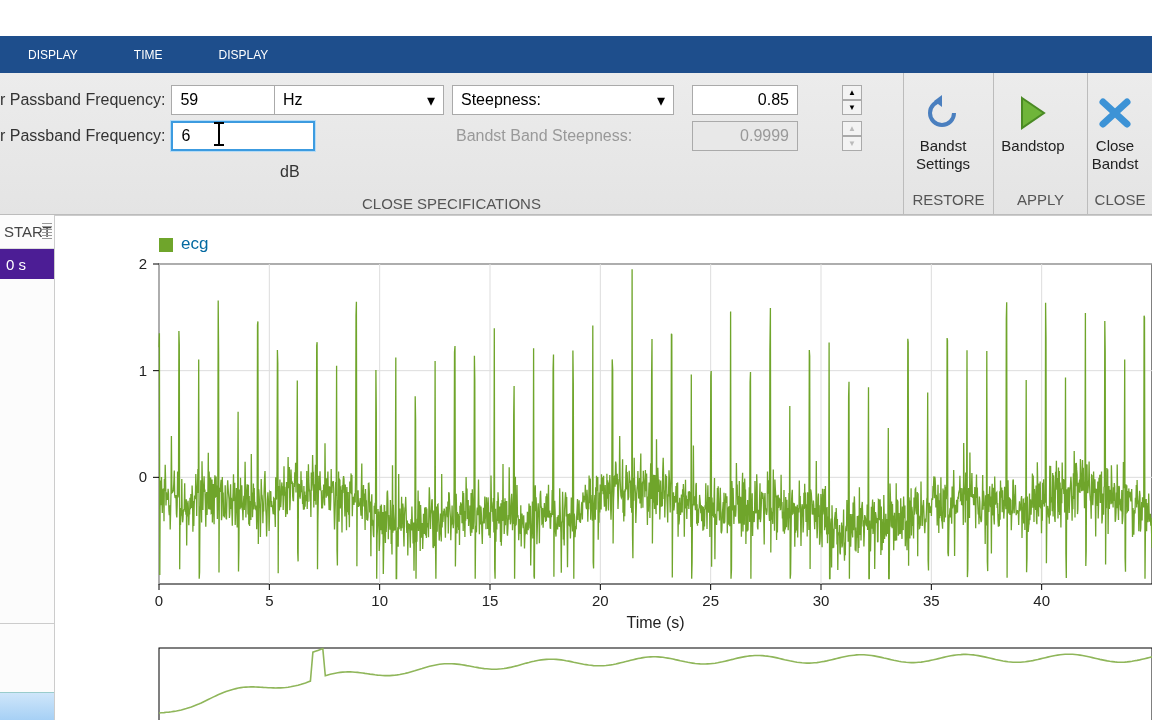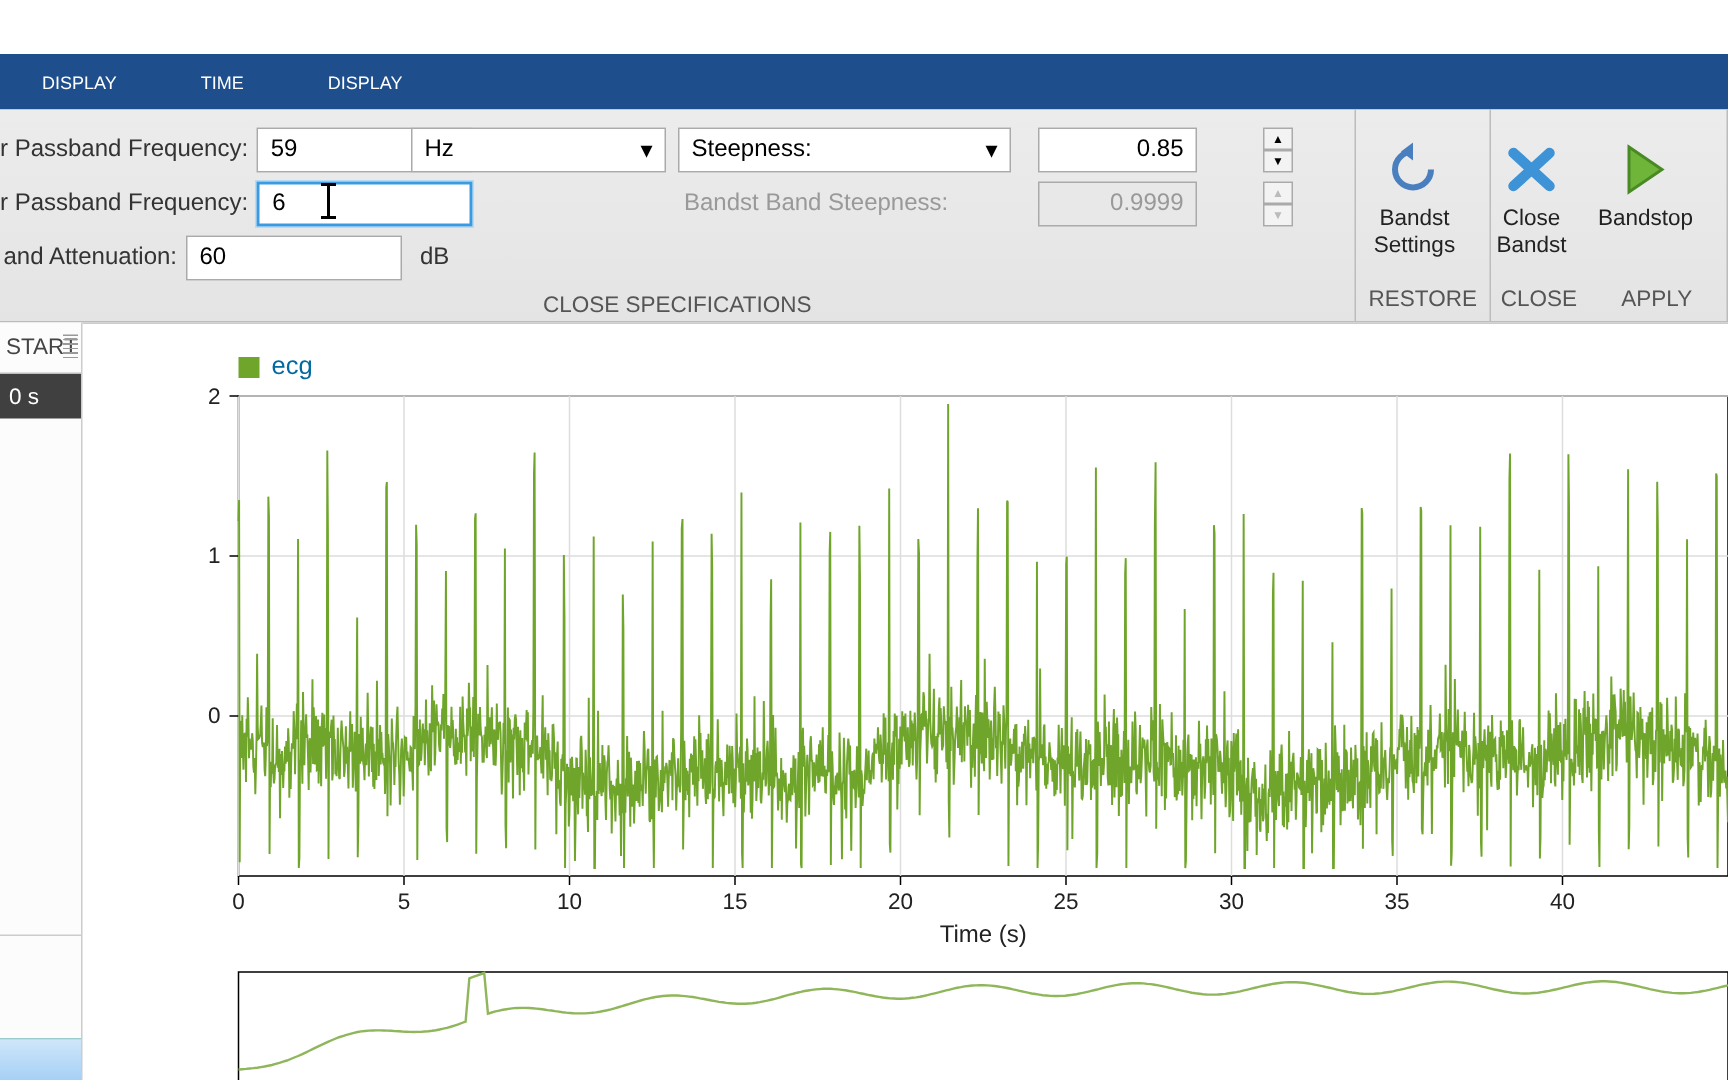--- a/index.html
+++ b/index.html
@@ -33,21 +33,21 @@
 .big-btn { width: 88px; display: flex; flex-direction: column; align-items: center; justify-content: center; padding-top: 6px; cursor: pointer; }
 .big-btn .icon-slot { height: 40px; display: flex; align-items: center; justify-content: center; }
 .big-btn .big-label { font-size: 15px; color: #222; text-align: center; line-height: 1.2; margin-top: 4px; }
 
 .disabled-text { color: #999; }
 
 
 .sidebar { position: absolute; left: 0; top: 215px; width: 55px; height: 505px; border-right: 1px solid #ccc; background: #fcfcfc; }
 .side-start { height: 34px; display: flex; align-items: center; padding-left: 4px; font-size: 15px; color: #444; border-bottom: 1px solid #ddd; position: relative; }
 .side-handle { position: absolute; right: 2px; top: 8px; width: 10px; height: 16px; background: repeating-linear-gradient(#999,#999 1px,transparent 1px,transparent 3px); }
-.side-time { background: #404040; color: #fff; height: 30px; display: flex; align-items: center; padding-left: 6px; font-size: 15px; }
+.side-time { background: #4c1d95; color: #fff; height: 30px; display: flex; align-items: center; padding-left: 6px; font-size: 15px; }
 .side-empty { height: 345px; border-bottom: 1px solid #ccc; }
 .side-bot { height: 28px; background: linear-gradient(#cfe6fa,#a6d0f5); border-top: 1px solid #9cc; position: absolute; bottom: 0; left: 0; right: 0; }
 
 
 .chartarea { position: absolute; left: 55px; top: 215px; right: 0; bottom: 0; border-top: 1px solid #ccc; padding: 18px 0 0 24px; }
 .plot1-wrap { position: relative; }
 .legend { position: absolute; left: 80px; top: 0; font-size: 17px; color: #0369a1; }
 .legend-sw { display: inline-block; width: 14px; height: 14px; background: #6fa52b; vertical-align: middle; margin-right: 8px; }
 svg.plot { display: block; }
 
@@ -73,24 +73,20 @@
       <div style="width:268px; padding-top:2px;">
         <div class="field-row">
           <div class="field-label" style="width:176px;">r Passband Frequency:</div>
           <input class="field-input" value="59" style="">
         </div>
         <div class="field-row" style="position:relative;">
           <div class="field-label" style="width:176px;">r Passband Frequency:</div>
           <input class="field-input active" value="6" style="">
           <span class="text-cursor" style="left:218px; top:3px;"></span>
         </div>
-        <div class="field-row">
-          <div class="field-label" style="width:176px;">and Attenuation:</div>
-          <input class="field-input" value="60" style="">
-        </div>
       </div>
 
       <div style="width:184px; padding-top:2px; padding-left:6px;">
         <div class="field-row">
           <div class="select" style="width:170px;">
             <span>Hz</span>
             <span class="chev">▾</span>
           </div>
         </div>
         <div class="field-row"></div>
@@ -141,43 +137,43 @@
         <svg width="38" height="36" viewBox="0 0 38 36">
             <path d="M30 18a12 12 0 1 1-12-12" fill="none" stroke="#4a7fbf" stroke-width="4"></path>
             <path d="M18 0 l-8 6 l8 6 z" fill="#4a7fbf"></path>
           </svg>
       </div>
       <div class="big-label"><span>Bandst</span><br><span>Settings</span></div>
     </div>
     <div class="ribbon-label">RESTORE</div>
   </div>
 
+  <div class="ribbon-section" style="width:94px;">
+    <div class="ribbon-body big-btn">
+      <div class="icon-slot">
+        <svg width="30" height="34" viewBox="0 0 30 34">
+            <path d="M4 2 L26 17 L4 32 Z" fill="#6fb53a" stroke="#4a8a24" stroke-width="2"></path>
+          </svg>
+      </div>
+      <div class="big-label">Bandstop</div>
+      <div style="height:18px;"></div>
+    </div>
+    <div class="ribbon-label">APPLY</div>
+  </div>
+
   <div class="ribbon-section" style="width:64px; border-right:none;">
     <div class="ribbon-body big-btn" style="width:64px;">
       <div class="icon-slot">
         <svg width="36" height="34" viewBox="0 0 36 34">
             <path d="M6 6 L30 28 M30 6 L6 28" stroke="#3d93d6" stroke-width="7" stroke-linecap="round"></path>
           </svg>
       </div>
       <div class="big-label"><span>Close</span><br><span>Bandst</span></div>
     </div>
     <div class="ribbon-label">CLOSE</div>
-  </div>
-
-  <div class="ribbon-section" style="width:94px;">
-    <div class="ribbon-body big-btn">
-      <div class="icon-slot">
-        <svg width="30" height="34" viewBox="0 0 30 34">
-            <path d="M4 2 L26 17 L4 32 Z" fill="#6fb53a" stroke="#4a8a24" stroke-width="2"></path>
-          </svg>
-      </div>
-      <div class="big-label">Bandstop</div>
-      <div style="height:18px;"></div>
-    </div>
-    <div class="ribbon-label">APPLY</div>
   </div>
 </div>
 
 <div class="sidebar">
   <div class="side-start">
     <span>START</span>
     <span class="side-handle"></span>
   </div>
   <div class="side-time">0 s</div>
   <div class="side-empty"></div>

